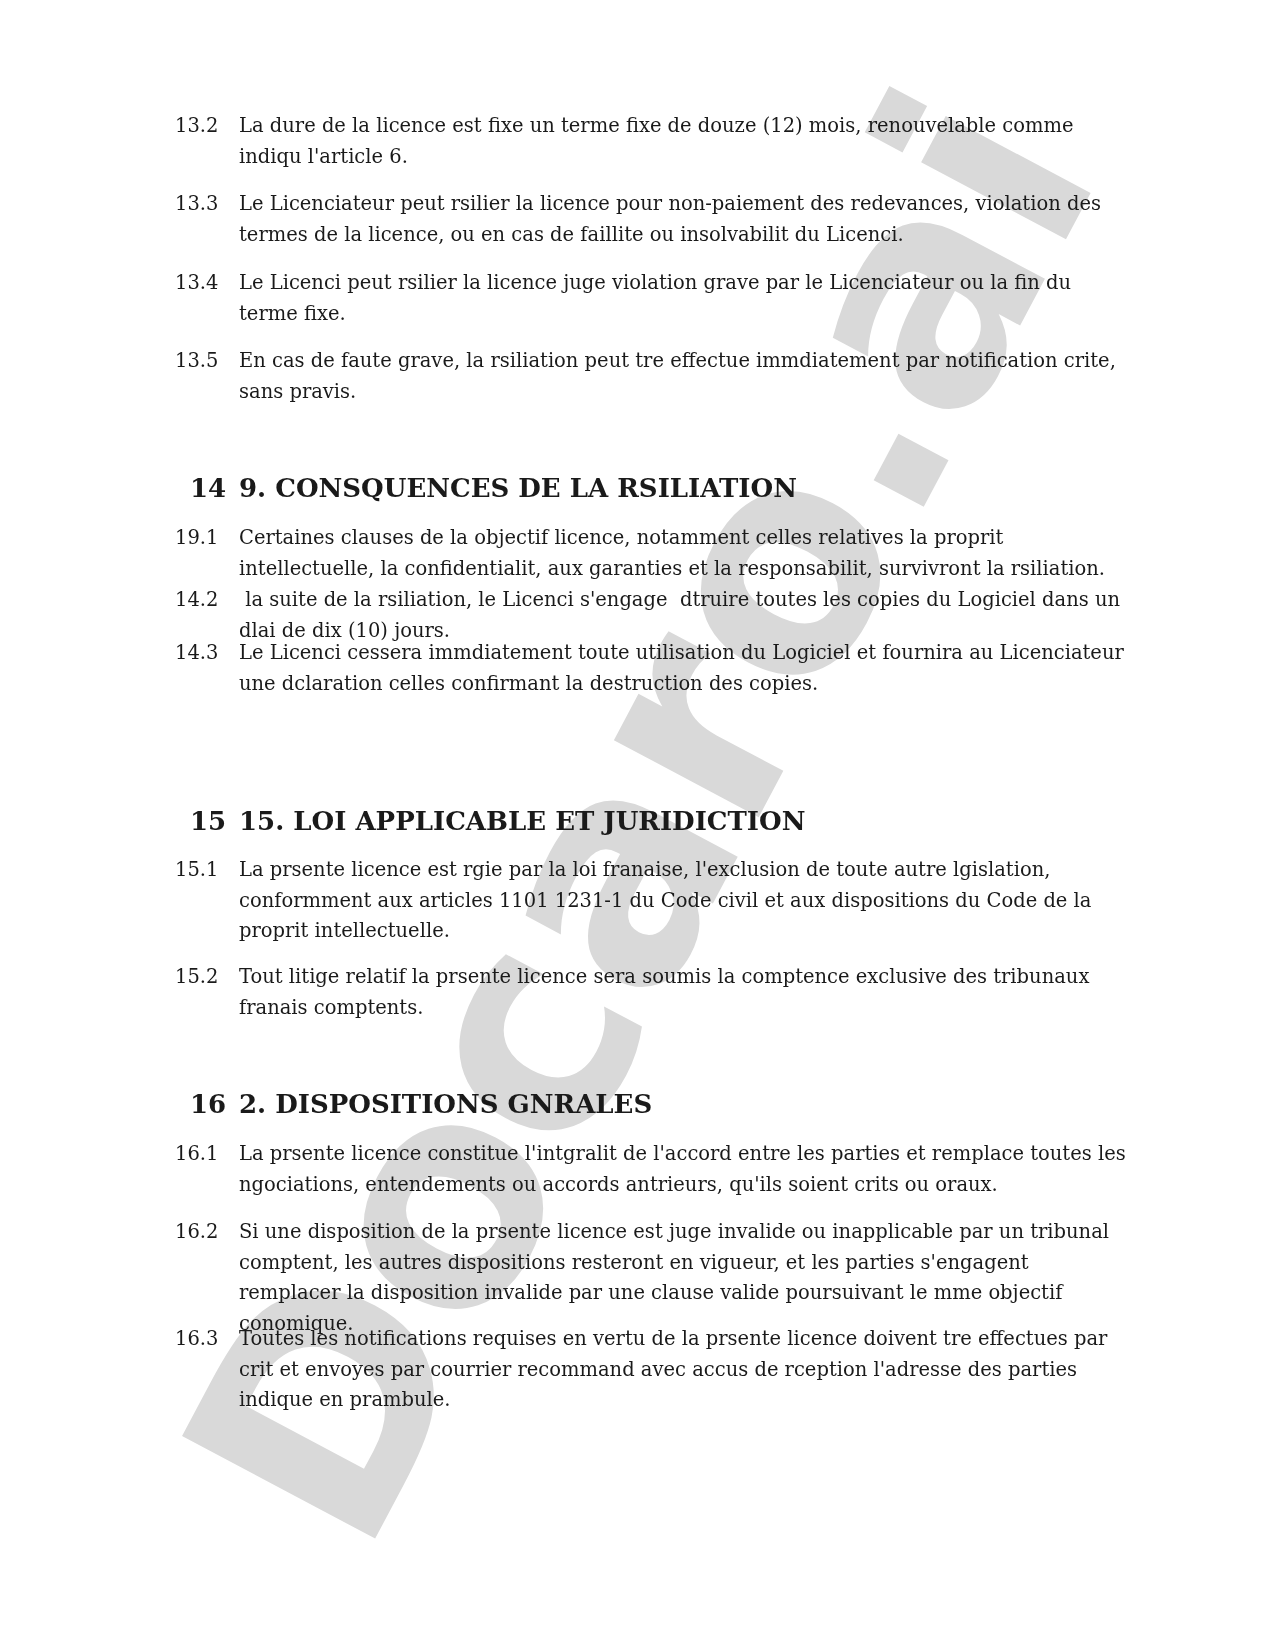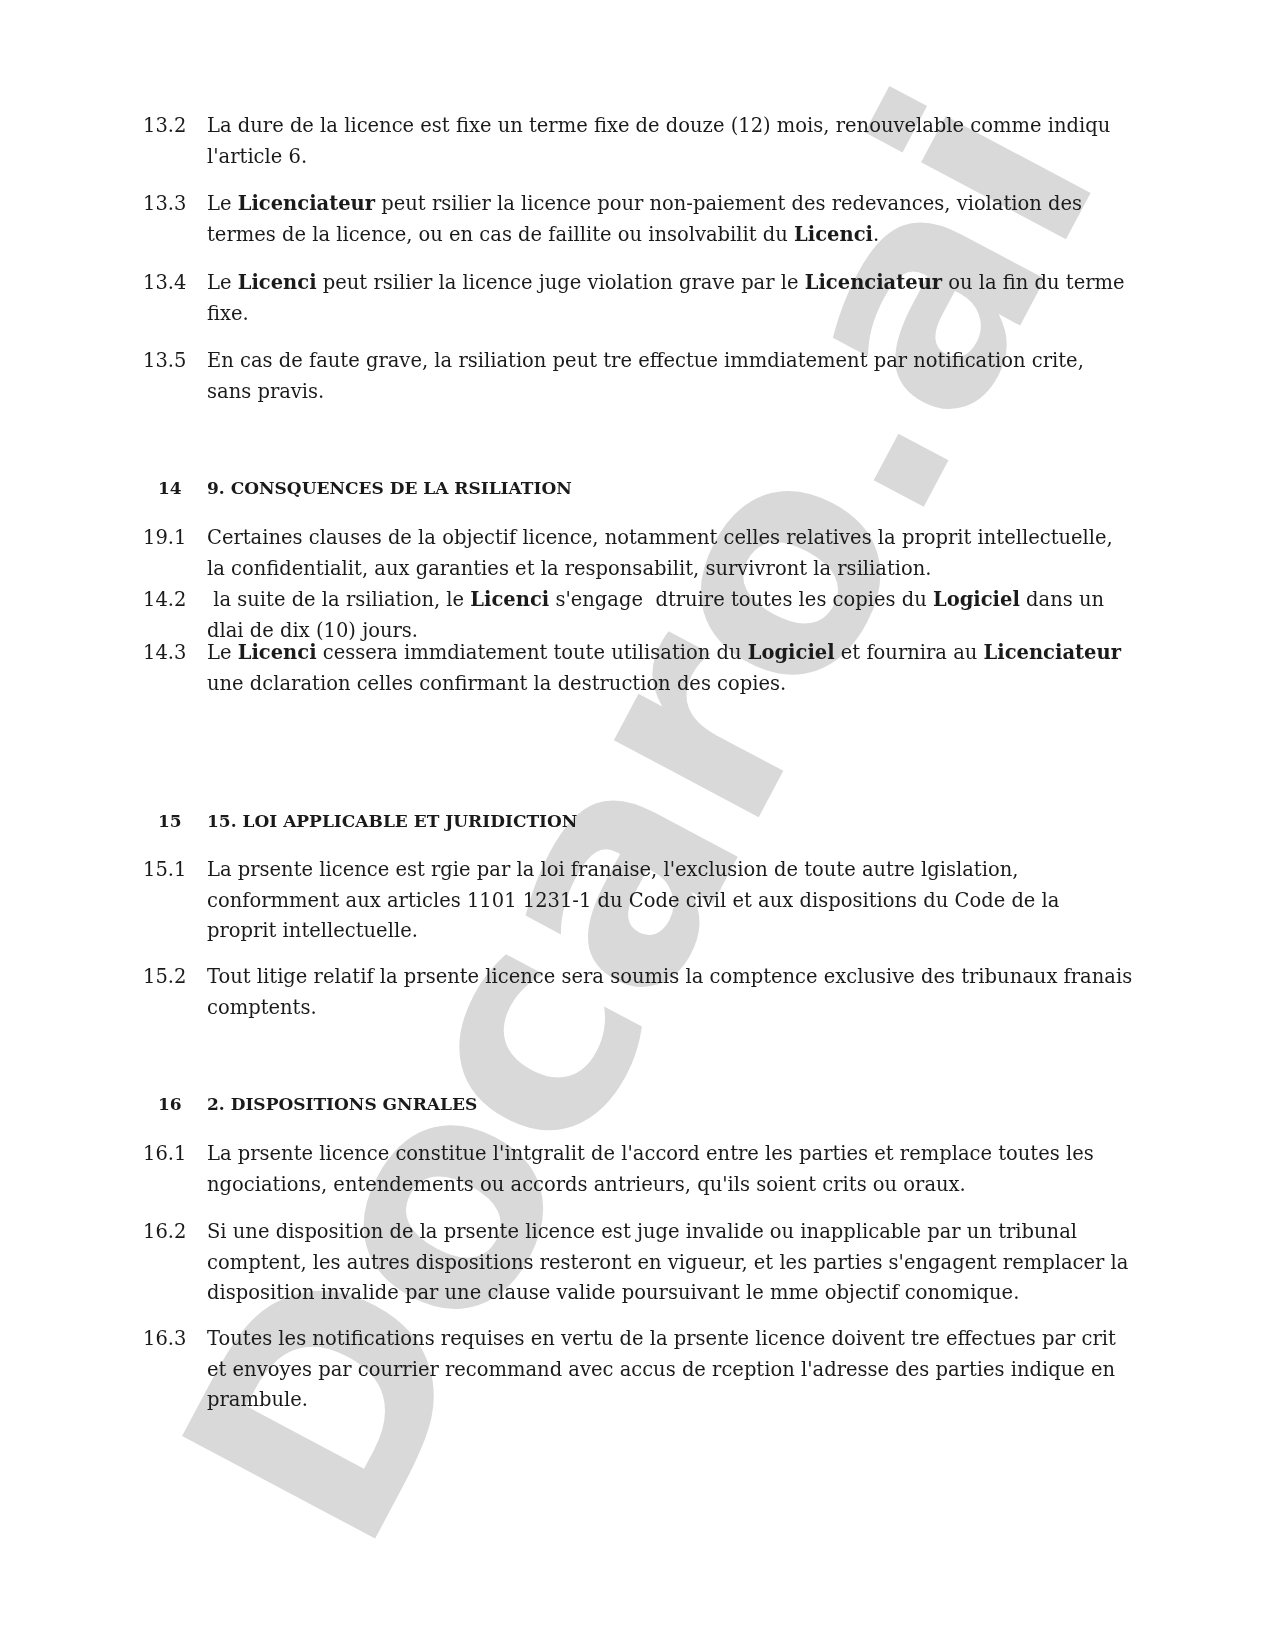--- a/index.html
+++ b/index.html
@@ -21,25 +21,25 @@
       letter-spacing: -4px;
       z-index: 0;
       pointer-events: none;
       user-select: none;
     }
     .content { position: absolute; left: 0; top: 0; width: 1275px; z-index: 1; }
     .item {
       position: absolute; left: 143px; width: 990px;
       display: flex; font-size: 19.5px; line-height: 30.5px;
     }
-    .num { width: 64px; flex: 0 0 64px; }
+    .num { width: 64px; flex: 0 0 64px; margin-left: 32px; }
     .text { flex: 1; }
-    .heading { font-weight: bold; font-size: 17px; }
+    .heading { font-weight: bold; font-size: 26px; }
     .heading .num { padding-left: 15px; width: 49px; flex: 0 0 49px; }
-    b { font-weight: bold; }
+    b { font-weight: normal; }
   </style>
 </head>
 <body>
 
 <div class="page">
   <div class="watermark">Docaro.ai</div>
 
   <div class="content">
 
     <div class="item" style="top:111px">

